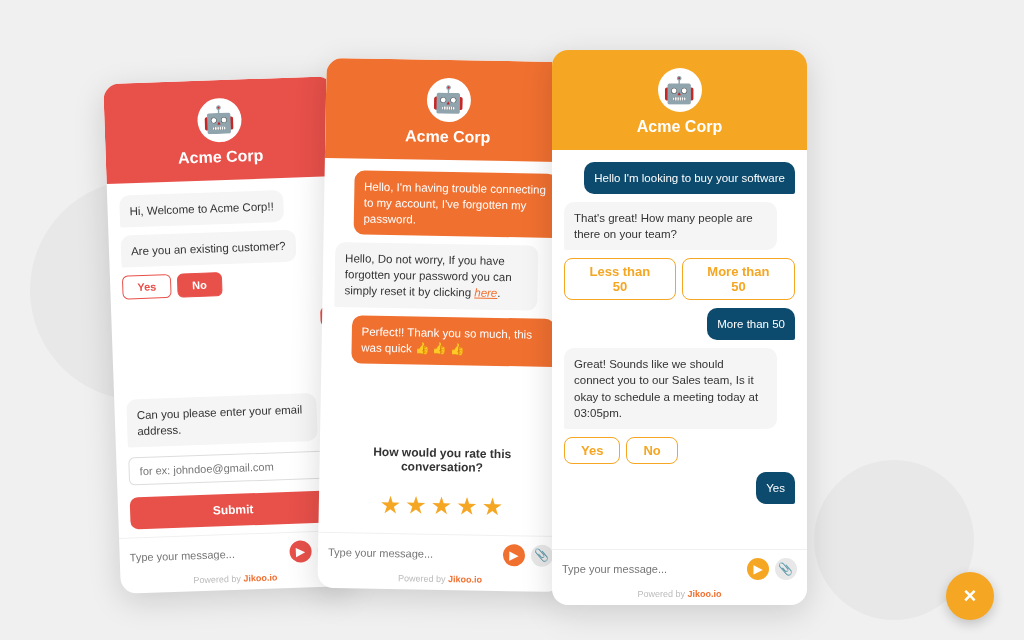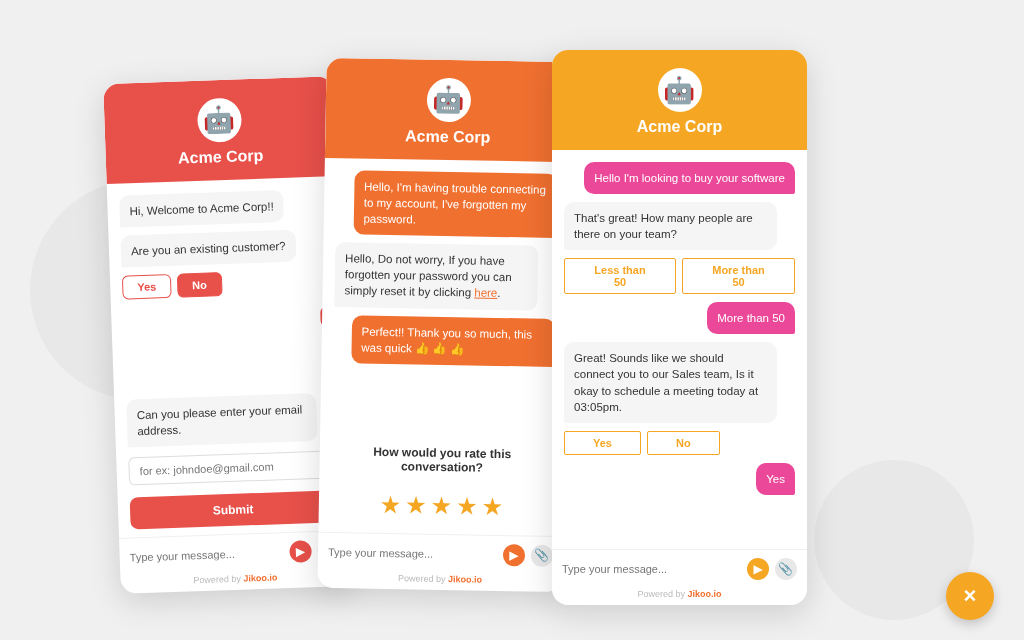--- a/index.html
+++ b/index.html
@@ -144,21 +144,21 @@
     .msg-user {
       border-radius: 10px 10px 2px 10px;
       padding: 8px 10px;
       font-size: 11.5px;
       color: #fff;
       line-height: 1.4;
       max-width: 92%;
       align-self: flex-end;
     }
     .card-2 .msg-user { background: #f07030; }
-    .card-3 .msg-user { background: #ec4899; }
+    .card-3 .msg-user { background: #0c4a6e; }
 
     
     .btn-row {
       display: flex;
       gap: 6px;
       align-items: center;
     }
 
     .btn-choice {
       border: 1.5px solid #e8504a;
@@ -173,23 +173,23 @@
 
     .btn-choice.active-red {
       background: #e8504a;
       color: #fff;
     }
 
     .btn-choice-yellow {
       border: 1.5px solid #f5a623;
       background: #fff;
       color: #f5a623;
-      border-radius: 2px;
-      padding: 5px 28px;
-      font-size: 11px;
+      border-radius: 8px;
+      padding: 5px 16px;
+      font-size: 13px;
       font-weight: 600;
       cursor: pointer;
     }
 
     
     .email-input-wrap {
       margin: 2px 0;
     }
     .email-input-wrap input {
       width: 100%;
@@ -301,20 +301,21 @@
       color: #fff;
       font-size: 22px;
       font-weight: 700;
       line-height: 1;
     }
 
     
     a.here-link {
       color: #f07030;
       text-decoration: underline;
+      font-style: italic;
     }
 
     .spacer { flex: 1; }
   </style>
 </head>
 <body>
 
 <div class="bg-circle-1"></div>
 <div class="bg-circle-2"></div>
 

